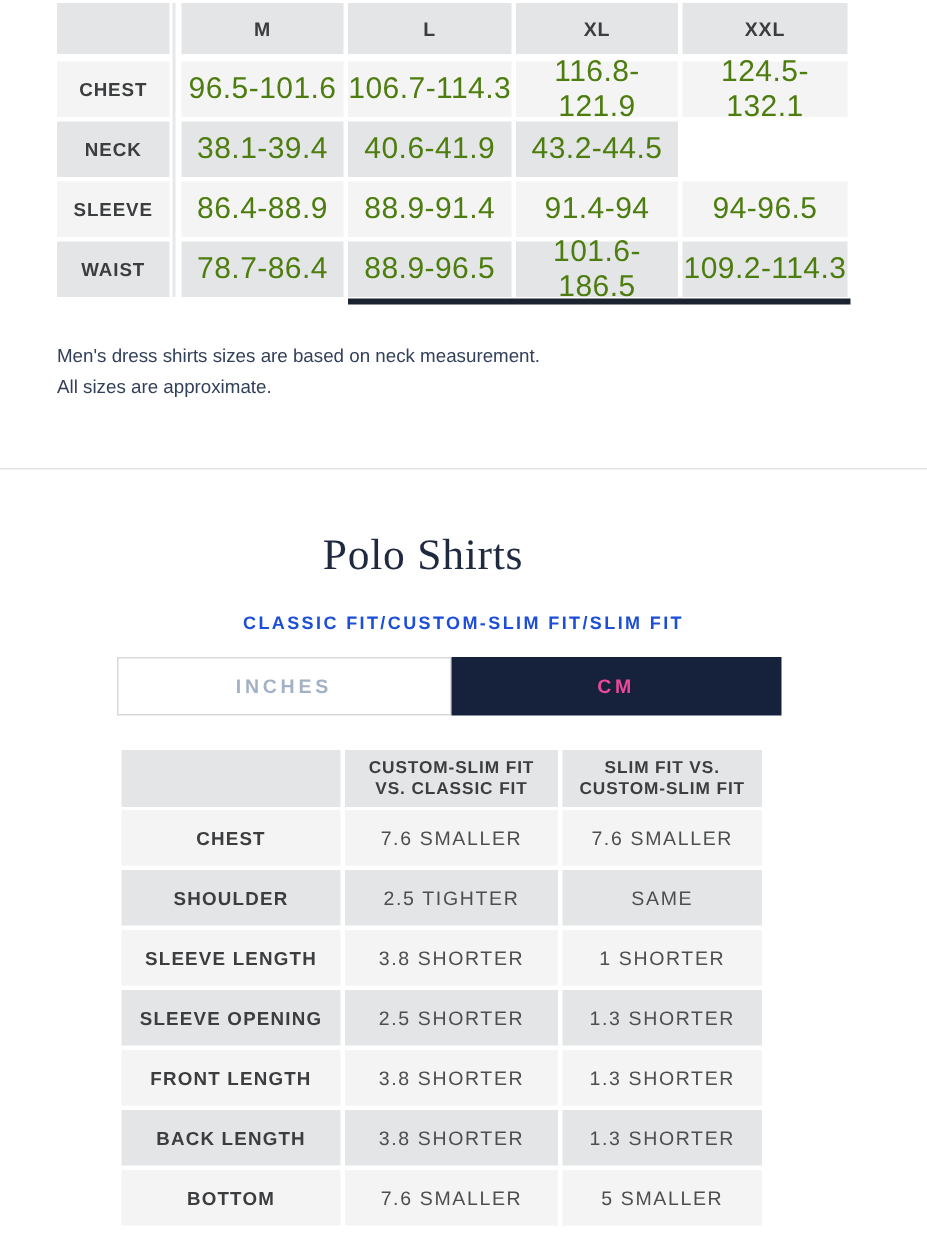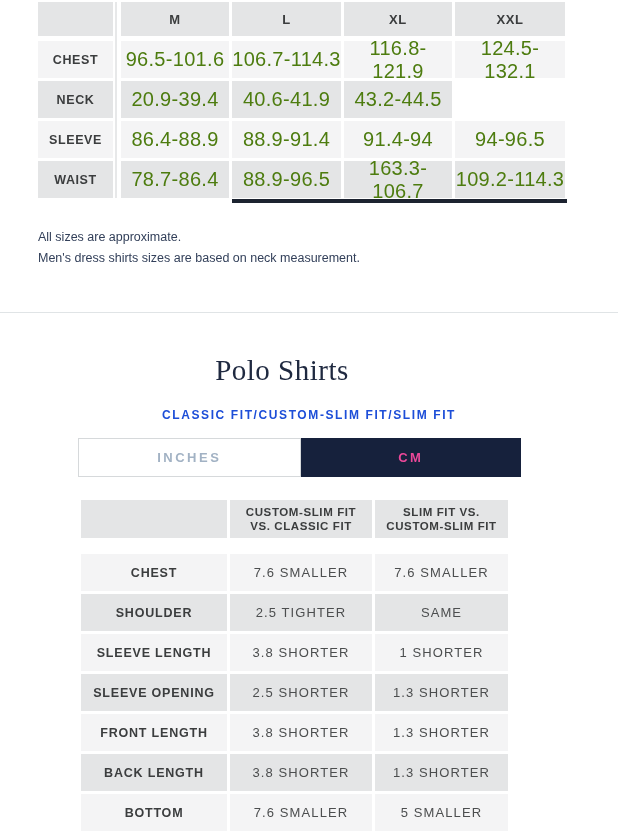--- a/index.html
+++ b/index.html
@@ -68,21 +68,21 @@
     font-family: "Liberation Sans", sans-serif;
     font-size: 13px; font-weight: bold; letter-spacing: 2.5px;
     cursor: pointer; border: none; background: none; padding: 1px;
   }
   .unit-toggle .opt-inches { background: #ffffff; border: 1px solid #d6d9db; color: #a2b2c4; }
   .unit-toggle .opt-cm     { background: #16213c; color: #ec4899; }
 
   
   .t2 { position: absolute; top: 500px; left: 81px; }
   .t2 .trow { margin-bottom: 3px; }
-  .t2 .head-row { height: 38px; margin-bottom: 16px; }
+  .t2 .head-row { height: 38px; margin-bottom: 2px; }
   .t2 .body-row { height: 37px; }
   .t2 .head-row .cell { height: 38px; }
   .t2 .body-row .cell { height: 37px; }
   .t2 .lbl { width: 146px; margin-right: 3px; }
   .t2 .v1  { width: 142px; margin-right: 3px; }
   .t2 .v2  { width: 133px; }
   .t2 .col-head {
     font-size: 11.5px; font-weight: bold; color: #3b3d3e;
     letter-spacing: .6px; line-height: 14px; white-space: pre-line;
   }
@@ -104,45 +104,45 @@
     </div>
     <div class="trow body-row row-light">
       <div class="cell lbl">CHEST</div>
       <div class="cell v">96.5-101.6</div>
       <div class="cell v v2">106.7-114.3</div>
       <div class="cell v">116.8-121.9</div>
       <div class="cell v v4">124.5-132.1</div>
     </div>
     <div class="trow body-row row-gray">
       <div class="cell lbl">NECK</div>
-      <div class="cell v">20.9-39.4</div>
+      <div class="cell v">38.1-39.4</div>
       <div class="cell v v2">40.6-41.9</div>
       <div class="cell v">43.2-44.5</div>
     </div>
     <div class="trow body-row row-light">
       <div class="cell lbl">SLEEVE</div>
       <div class="cell v">86.4-88.9</div>
       <div class="cell v v2">88.9-91.4</div>
       <div class="cell v">91.4-94</div>
       <div class="cell v v4">94-96.5</div>
     </div>
     <div class="trow body-row row-gray">
       <div class="cell lbl">WAIST</div>
       <div class="cell v">78.7-86.4</div>
       <div class="cell v v2">88.9-96.5</div>
-      <div class="cell v">163.3-106.7</div>
+      <div class="cell v">101.6-186.5</div>
       <div class="cell v v4">109.2-114.3</div>
     </div>
   </div>
   <div class="t1-gap-line"></div>
   <div class="hscroll-thumb"></div>
 
   <div class="notes">
+    <p>Men's dress shirts sizes are based on neck measurement.</p>
     <p>All sizes are approximate.</p>
-    <p>Men's dress shirts sizes are based on neck measurement.</p>
   </div>
 
   <div class="divider"></div>
 
   <h2 class="polo-title">Polo Shirts</h2>
   <div class="polo-subtitle">CLASSIC FIT/CUSTOM-SLIM FIT/SLIM FIT</div>
 
   <div class="unit-toggle">
     <button class="opt opt-inches">INCHES</button>
     <button class="opt opt-cm">CM</button>

